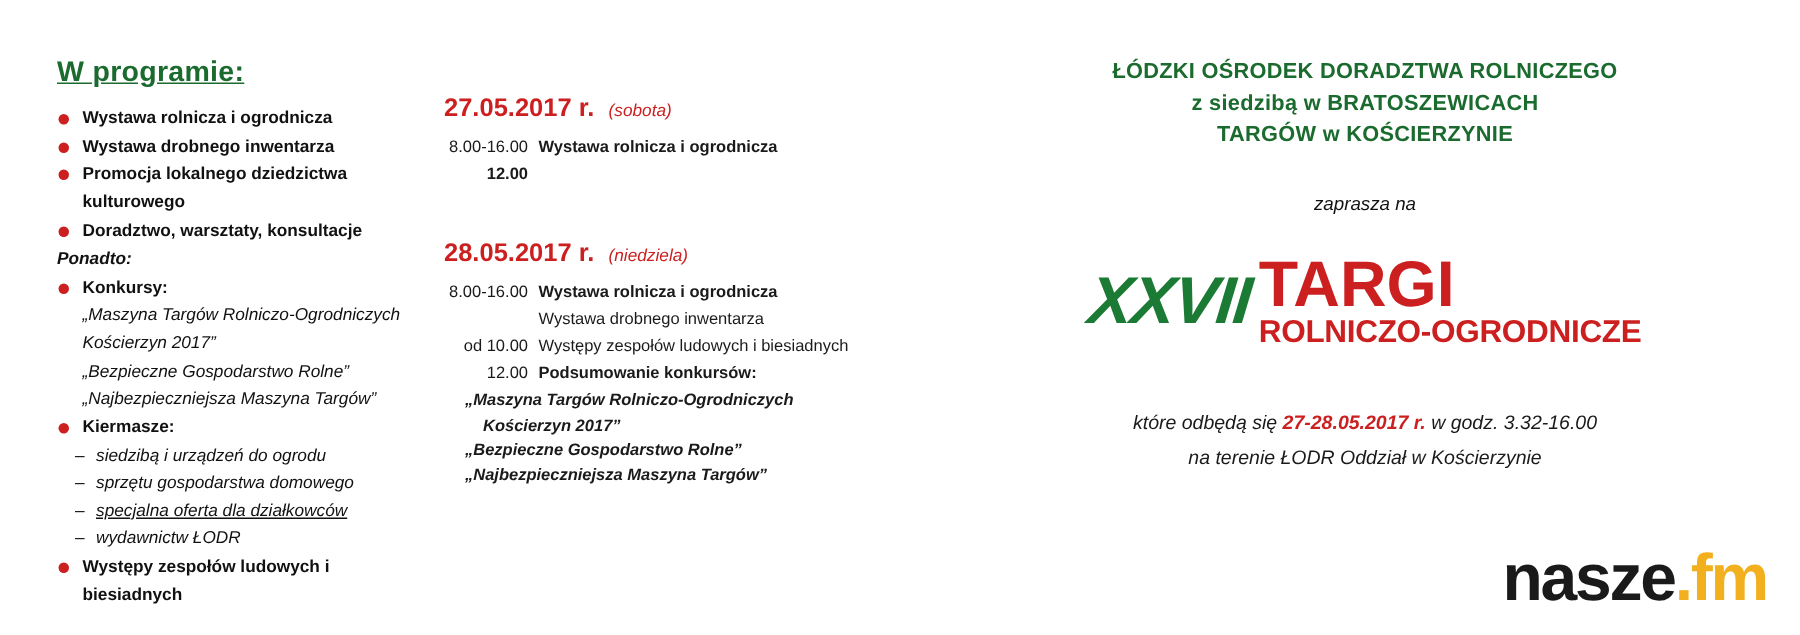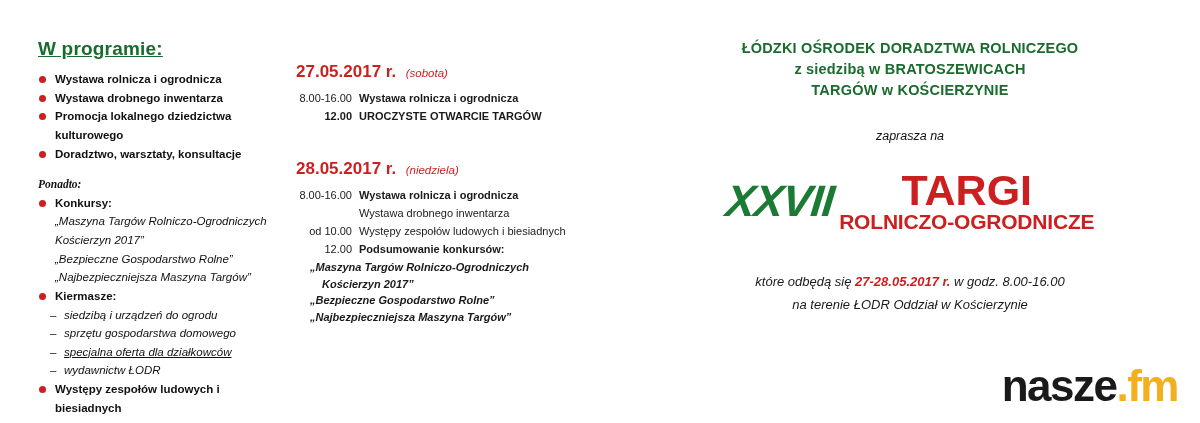--- a/index.html
+++ b/index.html
@@ -75,22 +75,21 @@
   }
   ul.bullets li.plain-italic {
     font-style: italic;
     font-weight: normal;
     padding-left: 17px;
   }
   ul.bullets li.ponadto {
     font-style: italic;
     font-weight: bold;
     padding-left: 0px;
-    margin-top: 12px;
-    font-family: Liberation Serif, serif;
+    margin-top: 1px;
   }
   ul.bullets li.underlined {
     text-decoration: underline;
   }
 
   
   .mid-col {
     position: absolute;
     left: 296px;
     top: 62px;
@@ -184,21 +183,20 @@
     text-align: left;
     line-height: 1;
   }
   .logo-targi {
     color: #cc1f1f;
     font-size: 43px;
     font-weight: bold;
     letter-spacing: 0px;
     display: block;
     line-height: 0.98;
-    text-align: center;
   }
   .logo-rolniczo {
     color: #cc1f1f;
     font-size: 21px;
     font-weight: bold;
     display: block;
     line-height: 1.05;
     letter-spacing: -0.2px;
   }
   .when-line {
@@ -260,21 +258,20 @@
       <div class="day-head">
         <span class="day-date">27.05.2017 r.</span>
         <span class="day-dow">(sobota)</span>
       </div>
       <div class="row">
         <div class="time">8.00-16.00</div>
         <div class="desc b">Wystawa rolnicza i ogrodnicza</div>
       </div>
       <div class="row">
         <div class="time b">12.00</div>
-        <div class="desc b">UROCZYSTE OTWARCIE TARGÓW</div>
       </div>
     </div>
 
     <div class="day-block gap-day2">
       <div class="day-head">
         <span class="day-date">28.05.2017 r.</span>
         <span class="day-dow">(niedziela)</span>
       </div>
       <div class="row">
         <div class="time">8.00-16.00</div>
@@ -313,21 +310,21 @@
       <span class="logo-xxvii">XXVII</span>
       <span class="logo-right">
         <span class="logo-targi">TARGI</span>
         <span class="logo-rolniczo">ROLNICZO-OGRODNICZE</span>
       </span>
     </div>
 
     <div class="when-line">
       <span>które odbędą się</span>
       <span class="hl">27-28.05.2017 r.</span>
-      <span>w godz. 8.00-16.00</span>
+      <span>w godz. 3.32-16.00</span>
       <br>
       <span>na terenie ŁODR Oddział w Kościerzynie</span>
     </div>
   </div>
 
   <div class="watermark">
     <span class="wm-nasze">nasze</span><span class="wm-dot">.</span><span class="wm-fm">fm</span>
   </div>
 
 </div>

